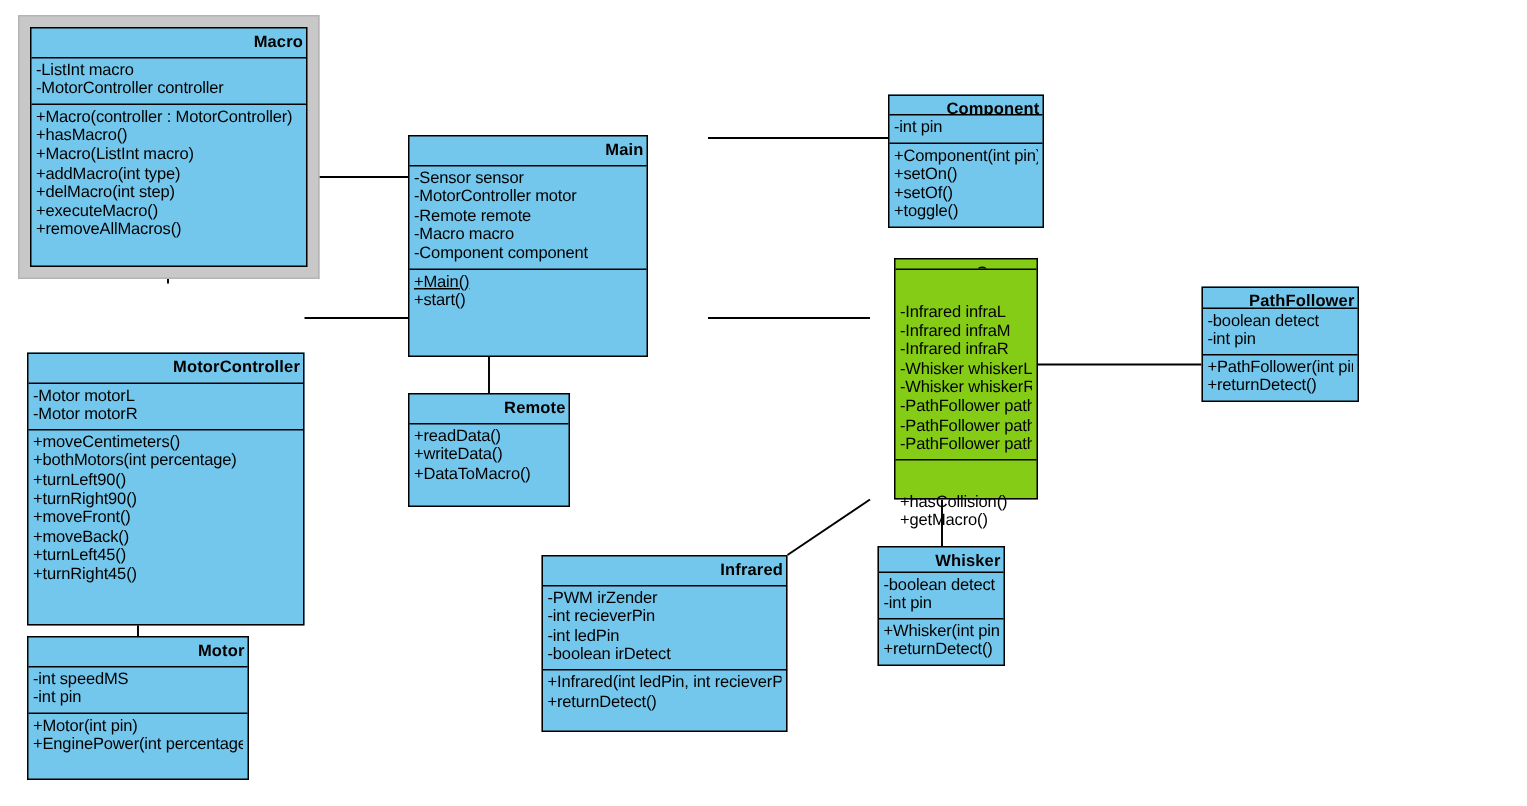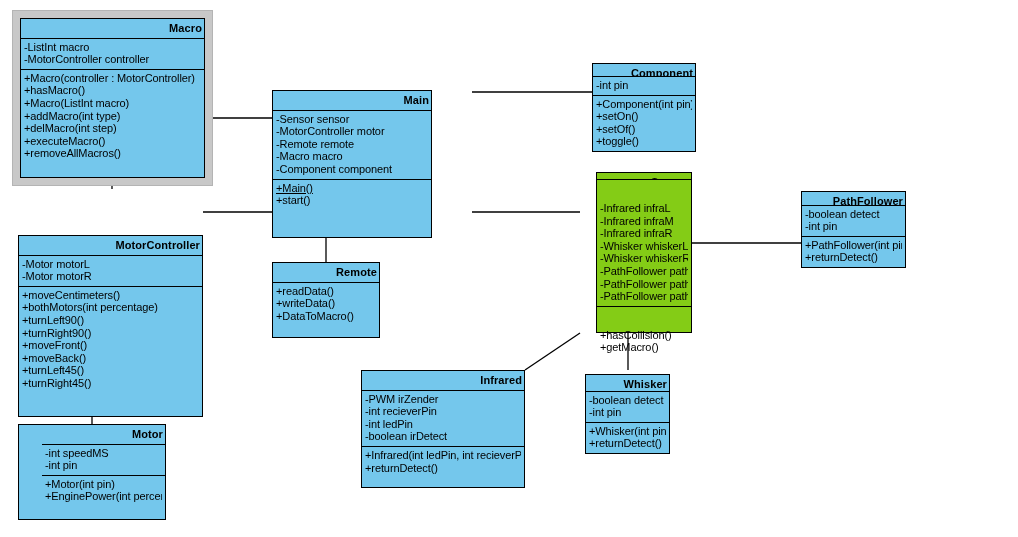--- a/index.html
+++ b/index.html
@@ -123,21 +123,21 @@
           <div class="uml-row">+moveCentimeters()</div>
           <div class="uml-row">+bothMotors(int percentage)</div>
           <div class="uml-row">+turnLeft90()</div>
           <div class="uml-row">+turnRight90()</div>
           <div class="uml-row">+moveFront()</div>
           <div class="uml-row">+moveBack()</div>
           <div class="uml-row">+turnLeft45()</div>
           <div class="uml-row">+turnRight45()</div>
         </div>
       </div>
-      <div class="uml-class flexbox" style="left: 18px; top: 424px; width: 148px; height: 96px; background: rgb(116, 199, 236); border-color: rgb(0, 0, 0); padding-left: 23px;">
+      <div class="uml-class flexbox" style="left: 18px; top: 424px; width: 148px; height: 96px; background: rgb(116, 199, 236); border-color: rgb(0, 0, 0);">
         <div class="uml-title">Motor</div>
         <div class="uml-compartment">
           <div class="uml-row">-int speedMS</div>
           <div class="uml-row">-int pin</div>
         </div>
         <div class="uml-compartment last spacer-fill">
           <div class="uml-row">+Motor(int pin)</div>
           <div class="uml-row">+EnginePower(int percentage)</div>
         </div>
       </div>
@@ -209,21 +209,21 @@
           <div class="uml-row">-PWM irZender</div>
           <div class="uml-row">-int recieverPin</div>
           <div class="uml-row">-int ledPin</div>
           <div class="uml-row">-boolean irDetect</div>
         </div>
         <div class="uml-compartment last spacer-fill">
           <div class="uml-row">+Infrared(int ledPin, int recieverPin)</div>
           <div class="uml-row">+returnDetect()</div>
         </div>
       </div>
-      <div class="uml-class flexbox" style="left: 585px; top: 374px; width: 85px; height: 80px; background: rgb(116, 199, 236); border-color: rgb(0, 0, 0);">
+      <div class="uml-class flexbox" style="left: 585px; top: 364px; width: 85px; height: 80px; background: rgb(116, 199, 236); border-color: rgb(0, 0, 0);">
         <div class="uml-title">Whisker</div>
         <div class="uml-compartment">
           <div class="uml-row">-boolean detect</div>
           <div class="uml-row">-int pin</div>
         </div>
         <div class="uml-compartment last spacer-fill">
           <div class="uml-row">+Whisker(int pin)</div>
           <div class="uml-row">+returnDetect()</div>
         </div>
       </div>

